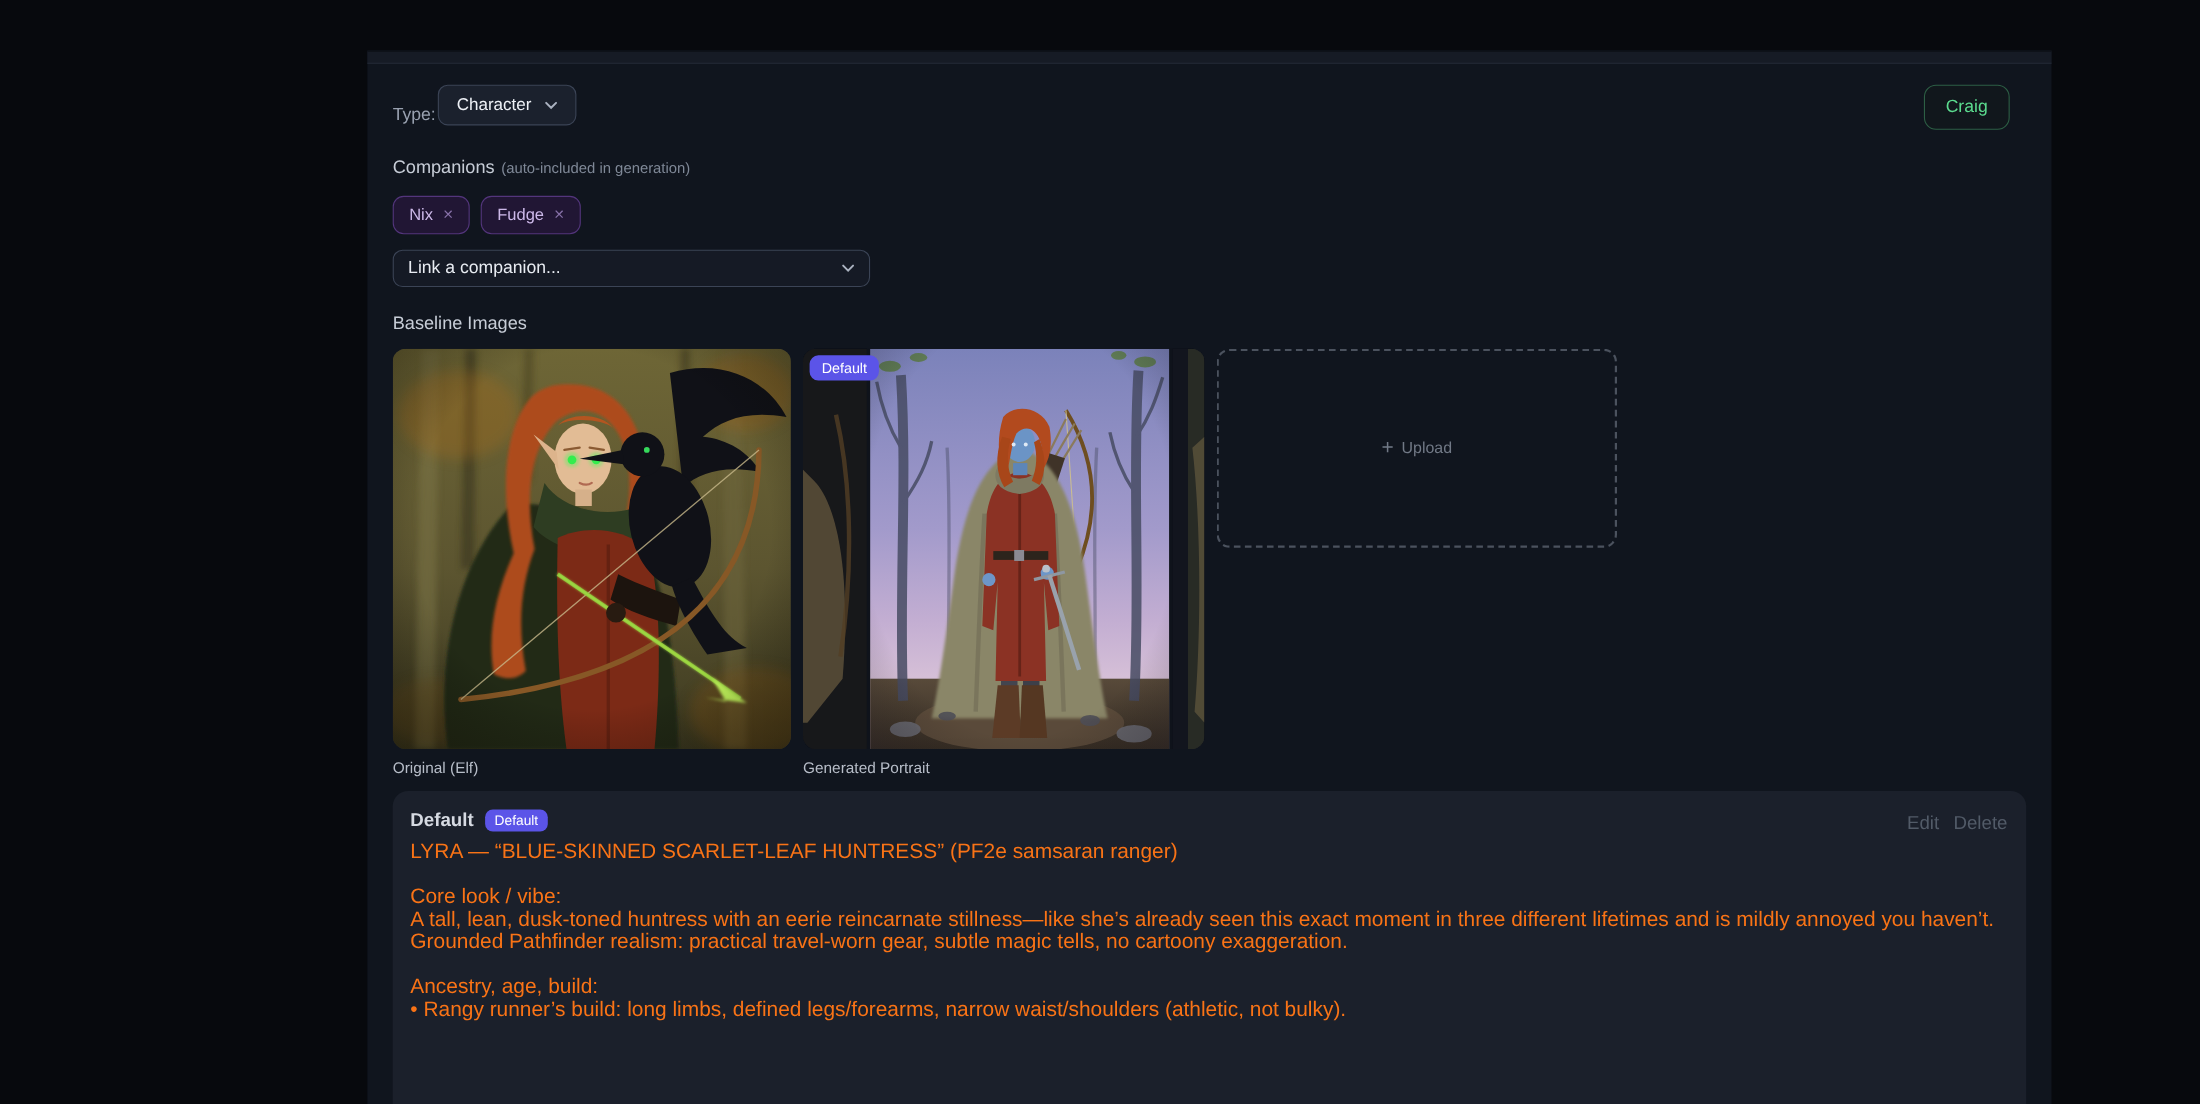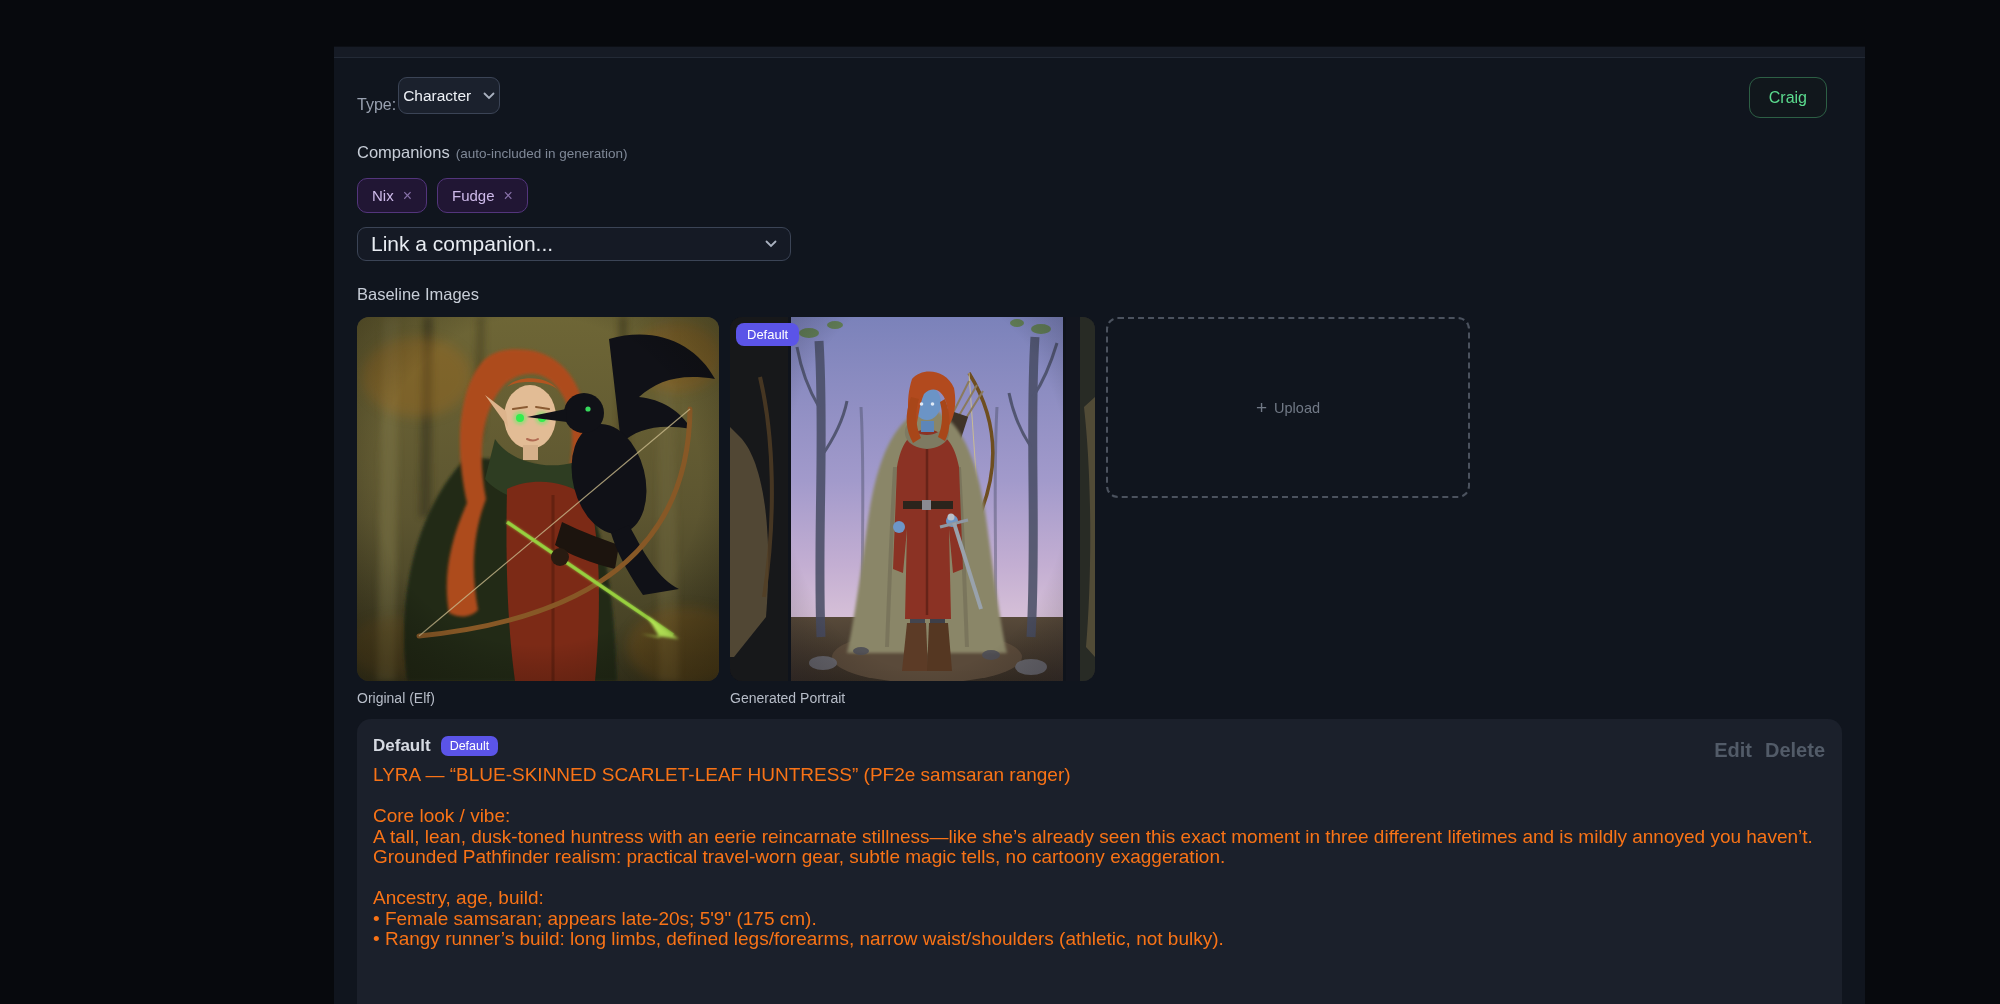--- a/index.html
+++ b/index.html
@@ -9,37 +9,37 @@
     background:#10151e; }
   .panel-top-strip { height:12px; background:#161b25; border-top:1px solid #0c0f15;
     border-bottom:1px solid #232a36; }
   .content { padding:19px 23px 0 23px; }
 
   
   .type-row { display:flex; align-items:flex-end; gap:2px; height:37px; }
   .type-label { color:#99a1b0; font-size:16px; }
   .select { display:inline-flex; align-items:center; gap:12px; background:#1b212d;
     border:1px solid #3b4456; border-radius:9px; color:#eef1f6; font-size:15.5px;
-    padding:0 4px; height:37px; cursor:pointer; }
+    padding:0 16px; height:37px; cursor:pointer; }
   .chev { width:12px; height:8px; display:inline-block; }
   .account-btn { position:absolute; top:31px; right:38px; height:41px; padding:0 19px;
     border:1px solid #2d5f45; border-radius:11px; background:rgba(18,32,25,.25);
     color:#5bdb8e; font-size:16px; display:flex; align-items:center; cursor:pointer; }
 
   
   .section-title { color:#c7cdd7; font-size:16.5px; margin-top:29px; }
   .section-title .hint { color:#7f8897; font-size:13.5px; font-weight:normal; margin-left:6px; }
   .tags-row { display:flex; gap:10px; margin-top:16px; }
   .tag { display:inline-flex; align-items:center; gap:9px; height:35px; padding:0 14px;
     background:#211634; border:1px solid #53357c; border-radius:10px;
     color:#cdb9e9; font-size:15px; }
   .tag .x { color:#8770a8; font-size:16px; cursor:pointer; line-height:1; }
   .link-select { margin-top:14px; width:434px; height:34px; background:#151a25;
     border:1px solid #3b4456; border-radius:9px; display:flex; align-items:center;
-    justify-content:space-between; padding:0 13px; color:#e8ecf2; font-size:21px; cursor:pointer; }
+    justify-content:space-between; padding:0 13px; color:#e8ecf2; font-size:16px; cursor:pointer; }
 
   
   .baseline-title { margin-top:24px; }
   .images-row { display:flex; margin-top:13px; gap:11px; }
   .img-card { width:362px; height:364px; border-radius:12px; overflow:hidden;
     background:#141821; position:relative; }
   .carousel { width:365px; height:364px; border-radius:12px; overflow:hidden;
     background:#0f131b; position:relative; display:flex; gap:3px; }
   .car-strip-l { width:58px; height:100%; }
   .car-center { width:272px; height:100%; }
@@ -60,21 +60,21 @@
 
   
   .desc-title { margin-top:28px; }
   .desc-card { margin-top:13px; width:1485px; height:420px; background:#1b202b;
     border-radius:14px; padding:17px 16px 0 16px; position:relative; }
   .desc-head { display:flex; align-items:center; gap:10px; }
   .desc-name { color:#d6dae2; font-size:17px; font-weight:bold; }
   .badge-sm { background:#5b54e8; color:#fff; font-size:12.5px; padding:3px 9px;
     border-radius:7px; }
   .desc-actions { position:absolute; right:17px; top:20px; display:flex; gap:13px; }
-  .desc-actions span { color:#525b68; font-size:20px; cursor:pointer;font-weight:bold; }
+  .desc-actions span { color:#525b68; font-size:17px; cursor:pointer; }
   .desc-body { margin-top:9px; color:#f97316; font-size:19px; line-height:20.5px; }
   .desc-line { min-height:20.5px; }
 
   svg { display:block; }
 </style>
 </head>
 <body>
 
 <div class="panel">
   <div class="panel-top-strip"></div>
@@ -326,20 +326,19 @@
         <span>Edit</span>
         <span>Delete</span>
       </div>
       <div class="desc-body">
         <p class="desc-line">LYRA — “BLUE-SKINNED SCARLET-LEAF HUNTRESS” (PF2e samsaran ranger)</p>
         <p class="desc-line"></p>
         <p class="desc-line">Core look / vibe:</p>
         <p class="desc-line">A tall, lean, dusk-toned huntress with an eerie reincarnate stillness—like she’s already seen this exact moment in three different lifetimes and is mildly annoyed you haven’t. Grounded Pathfinder realism: practical travel-worn gear, subtle magic tells, no cartoony exaggeration.</p>
         <p class="desc-line"></p>
         <p class="desc-line">Ancestry, age, build:</p>
-        <p class="desc-line">• Female samsaran; appears late-20s; 5'9" (175 cm).</p>
         <p class="desc-line">• Rangy runner’s build: long limbs, defined legs/forearms, narrow waist/shoulders (athletic, not bulky).</p>
 
       </div>
     </div>
 
   </div>
 </div>
 
 </body></html>

